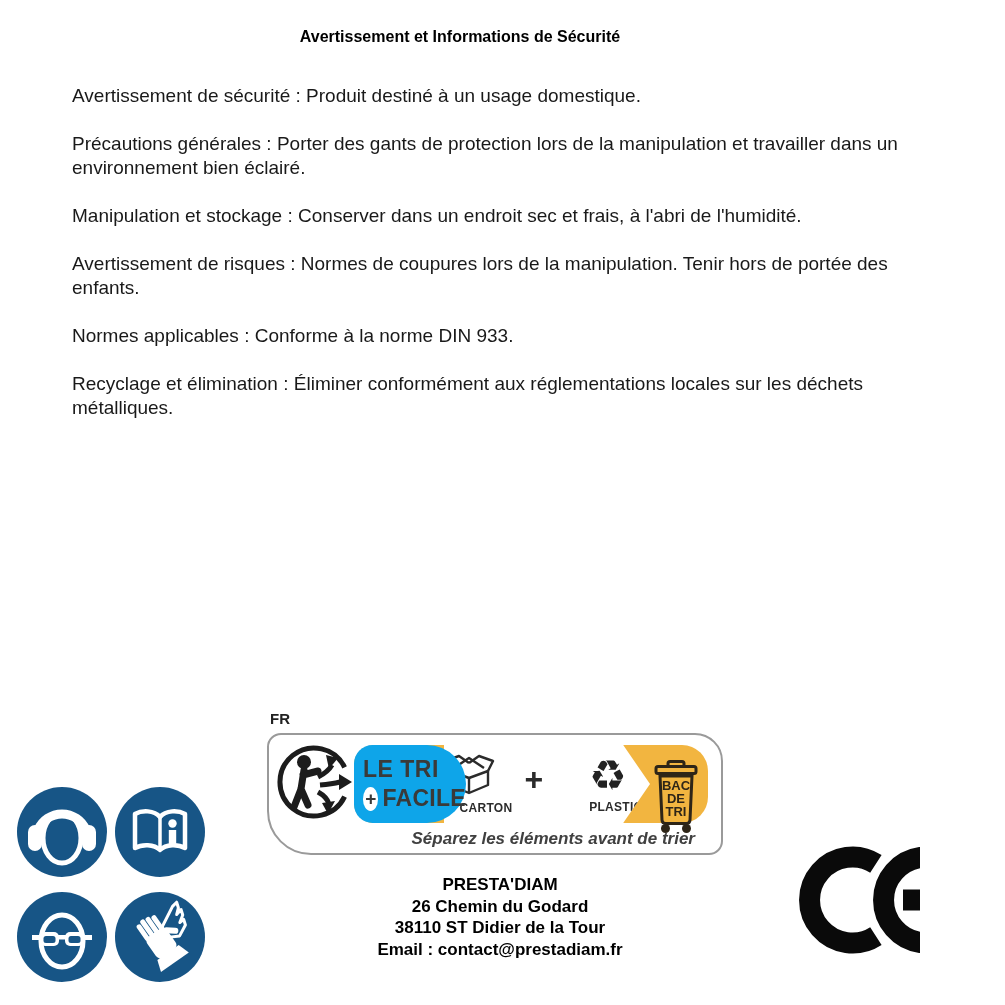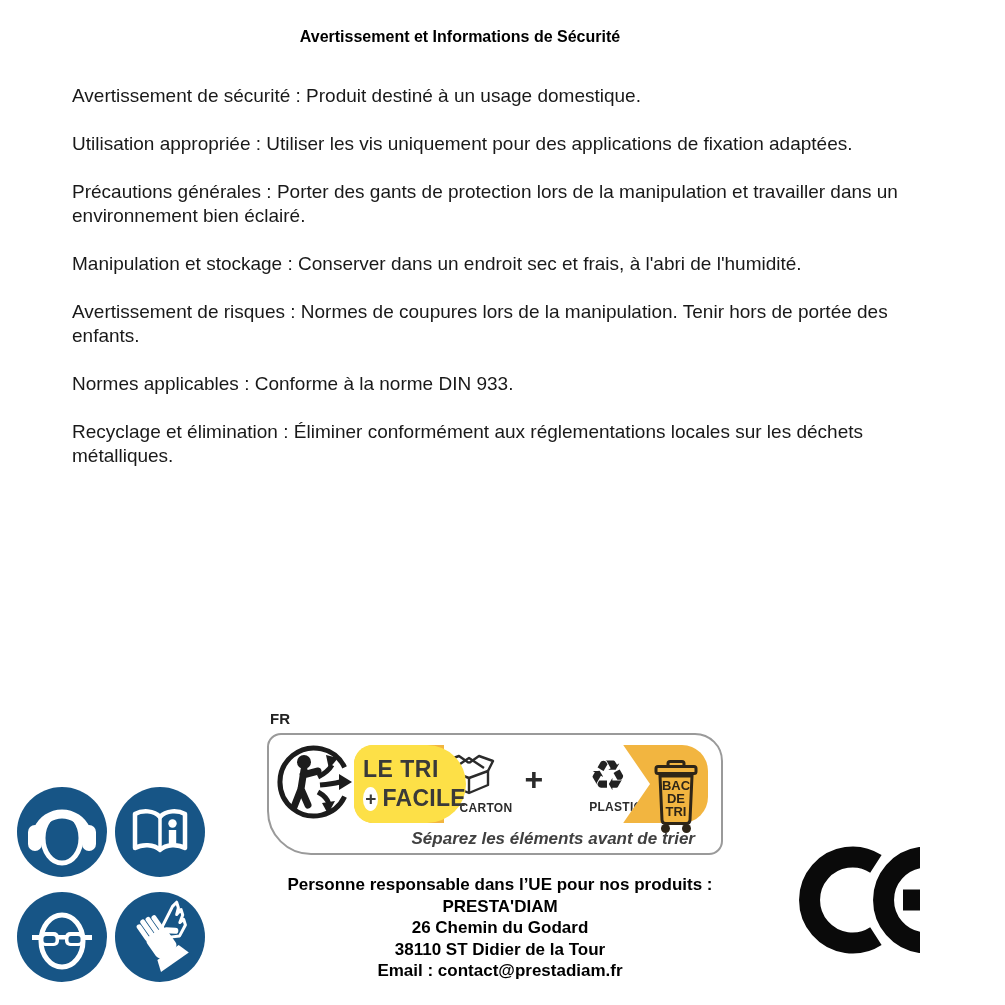--- a/index.html
+++ b/index.html
@@ -19,21 +19,21 @@
   .fr-code{position:absolute;left:270px;top:710px;font-size:15px;font-weight:bold;color:#222;}
   .tri-label{position:absolute;left:267px;top:733px;width:456px;height:122px;background:#fff;
              border:2px solid #9a9a9a;border-radius:14px 28px 14px 44px;box-sizing:border-box;}
   .triman{position:absolute;left:8px;top:6px;width:76px;height:86px;}
   .gold-band{position:absolute;left:85px;top:10px;width:354px;height:78px;
              background:#F2B540;border-radius:20px 26px 26px 20px;}
   .chevron{position:absolute;left:90px;top:0;width:206px;height:78px;background:#fff;
            clip-path:polygon(0 0,87% 0,100% 50%,87% 100%,0 100%);
            display:flex;align-items:center;justify-content:center;gap:12px;
            padding:0 34px 0 26px;box-sizing:border-box;z-index:1;}
-  .pill{position:absolute;left:0;top:0;width:112px;height:78px;background:#fde047;
+  .pill{position:absolute;left:0;top:0;width:112px;height:78px;background:#0ea5e9;
         border-radius:20px 42px 42px 20px;z-index:2;padding:11px 0 0 9px;box-sizing:border-box;}
   .pill .l1{font-size:23px;font-weight:bold;color:#3a3a39;letter-spacing:.5px;}
   .pill .l2{display:flex;align-items:center;gap:4px;margin-top:2px;}
   .plus-circle{width:24px;height:24px;border-radius:50%;background:#fff;color:#3a3a39;
                font-size:19px;font-weight:900;display:flex;align-items:center;justify-content:center;line-height:1;}
   .pill .fac{font-size:23px;font-weight:bold;color:#3a3a39;letter-spacing:.3px;}
   .material{display:flex;flex-direction:column;align-items:center;gap:2px;}
   .material .mat-label{font-size:12px;font-weight:bold;color:#2b2b2b;letter-spacing:.3px;margin-left:34px;}
   .mat-plus{font-size:32px;font-weight:900;color:#2b2b2b;line-height:1;margin-top:-10px;}
   .recycle-glyph{font-size:42px;line-height:44px;color:#222;}
@@ -50,21 +50,20 @@
 </style>
 </head>
 <body>
 
 <div class="page">
 
   <div class="doc-title">Avertissement et Informations de Sécurité</div>
 
   <div class="content">
     <p>Avertissement de sécurité : Produit destiné à un usage domestique.</p>
-    <p>Utilisation appropriée : Utiliser les vis uniquement pour des applications de fixation adaptées.</p>
     <p>Précautions générales : Porter des gants de protection lors de la manipulation et travailler dans un environnement bien éclairé.</p>
     <p>Manipulation et stockage : Conserver dans un endroit sec et frais, à l'abri de l'humidité.</p>
     <p>Avertissement de risques : Normes de coupures lors de la manipulation. Tenir hors de portée des enfants.</p>
     <p>Normes applicables : Conforme à la norme DIN 933.</p>
     <p>Recyclage et élimination : Éliminer conformément aux réglementations locales sur les déchets métalliques.</p>
   </div>
 
   <div class="icons-grid">
     <span>
       <svg width="92" height="92" viewBox="0 0 92 92">
@@ -175,21 +174,20 @@
           <text x="23" y="43" text-anchor="middle" font-family="Liberation Sans, sans-serif" font-size="13" font-weight="bold" fill="#2e2517">DE</text>
           <text x="23" y="56" text-anchor="middle" font-family="Liberation Sans, sans-serif" font-size="13" font-weight="bold" fill="#2e2517">TRI</text>
         </svg>
       </span>
     </div>
 
     <div class="separe">Séparez les éléments avant de trier</div>
   </div>
 
   <div class="address">
-    <div>Personne responsable dans l’UE pour nos produits :</div>
     <div>PRESTA'DIAM</div>
     <div>26 Chemin du Godard</div>
     <div>38110 ST Didier de la Tour</div>
     <div>Email : contact@prestadiam.fr</div>
   </div>
 
   <span class="ce">
     <svg width="152" height="108" viewBox="0 0 152 108">
       <g fill="none" stroke="#0a0a0a" stroke-width="21">
         <path d="M 76.9 17.9 A 43 43 0 1 0 76.9 90.1"></path>

